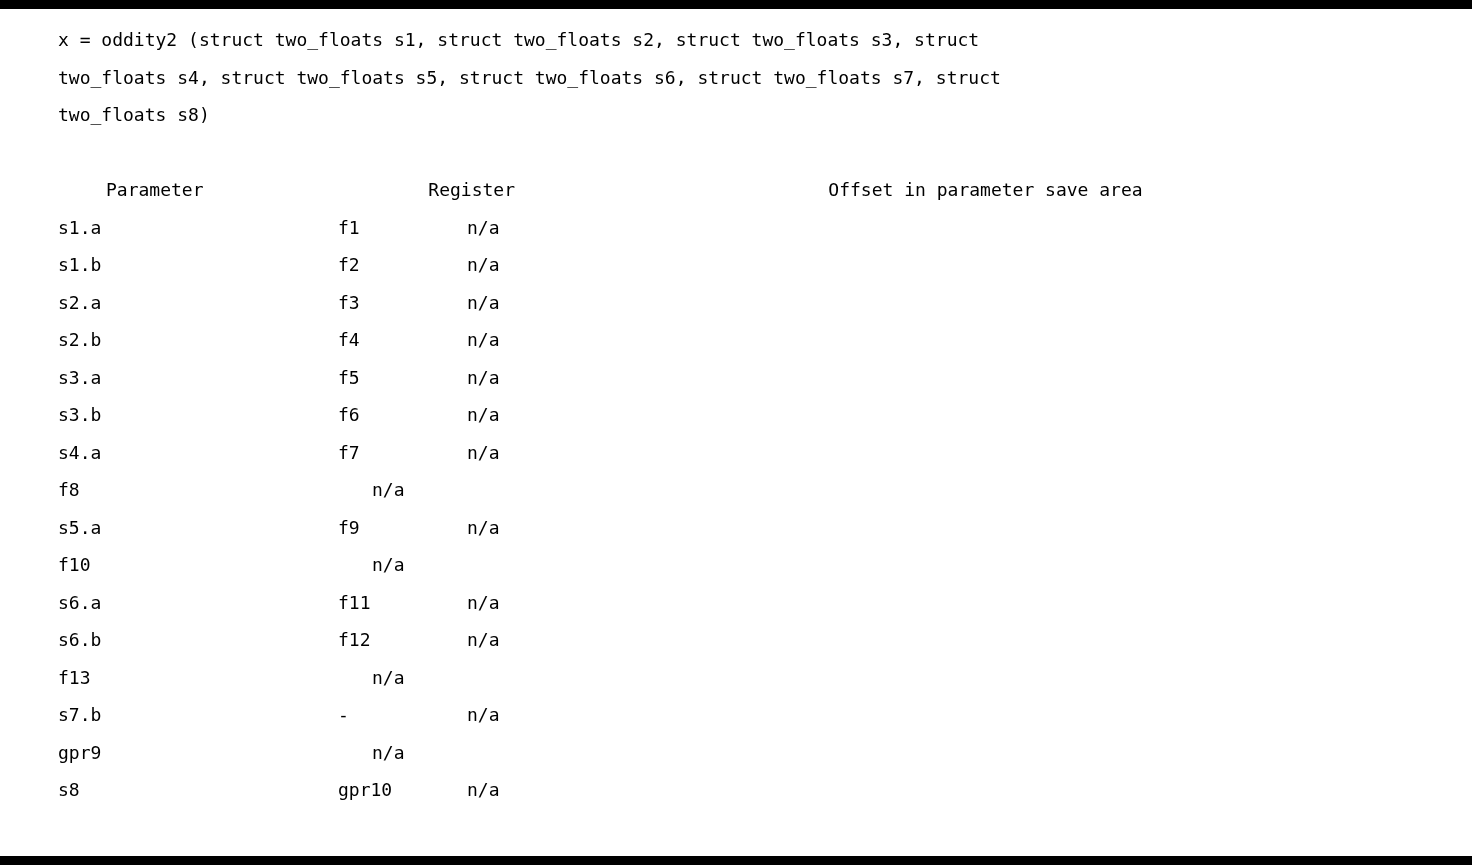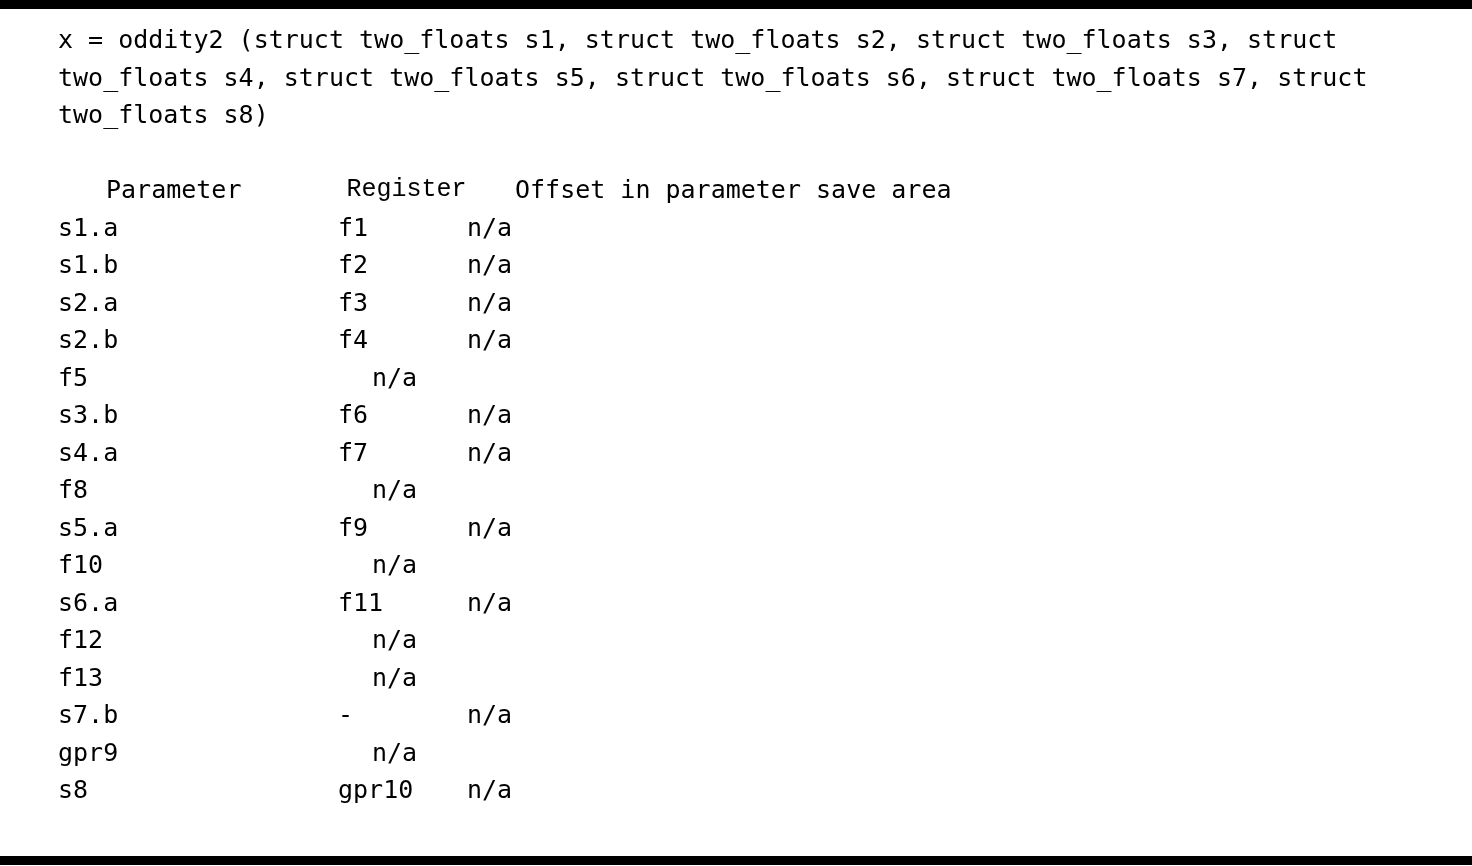--- a/index.html
+++ b/index.html
@@ -22,42 +22,42 @@
     height: 9px;
     background: var(--rule, #000000);
   }
   .rule-top { top: 0; }
   .rule-bottom { top: 856px; }
   .content {
     position: absolute;
     left: 58px;
     top: 21px;
     right: 16px;
-    font-size: 25px;
+    font-size: 18px;
     line-height: 37.5px;
   }
   .code-line {
     white-space: pre;
   }
   .param-table {
     margin-top: 37.5px;
   }
   .trow {
     display: grid;
     grid-template-columns: 280px 95px auto;
     white-space: pre;
   }
   .trow.thead {
     grid-template-columns: 192px 217px auto;
     margin-left: 48px;
   }
   .cell-register { text-align: left; }
-  .thead .cell-register { text-align: center; font-family: Liberation Mono, monospace; }
+  .thead .cell-register { text-align: right; }
   .cell-offset { padding-left: 34px; }
-  .thead .cell-offset { padding-left: 0; }
+  .thead .cell-offset { padding-left: 0; text-align: center; }
 </style>
 </head>
 <body>
 
 <div class="rule rule-top"></div>
 
 <div class="content">
 
   <div>
     <div class="code-line">x = oddity2 (struct two_floats s1, struct two_floats s2, struct two_floats s3, struct</div>
@@ -91,20 +91,21 @@
       <div class="cell-offset">n/a</div>
     </div>
 
     <div class="trow">
       <div class="cell-parameter">s2.b</div>
       <div class="cell-register">f4</div>
       <div class="cell-offset">n/a</div>
     </div>
 
     <div class="trow">
+      <div class="cell-parameter">s3.a</div>
       <div class="cell-register">f5</div>
       <div class="cell-offset">n/a</div>
     </div>
 
     <div class="trow">
       <div class="cell-parameter">s3.b</div>
       <div class="cell-register">f6</div>
       <div class="cell-offset">n/a</div>
     </div>
 
@@ -130,20 +131,21 @@
       <div class="cell-offset">n/a</div>
     </div>
 
     <div class="trow">
       <div class="cell-parameter">s6.a</div>
       <div class="cell-register">f11</div>
       <div class="cell-offset">n/a</div>
     </div>
 
     <div class="trow">
+      <div class="cell-parameter">s6.b</div>
       <div class="cell-register">f12</div>
       <div class="cell-offset">n/a</div>
     </div>
 
     <div class="trow">
       <div class="cell-register">f13</div>
       <div class="cell-offset">n/a</div>
     </div>
 
     <div class="trow">

